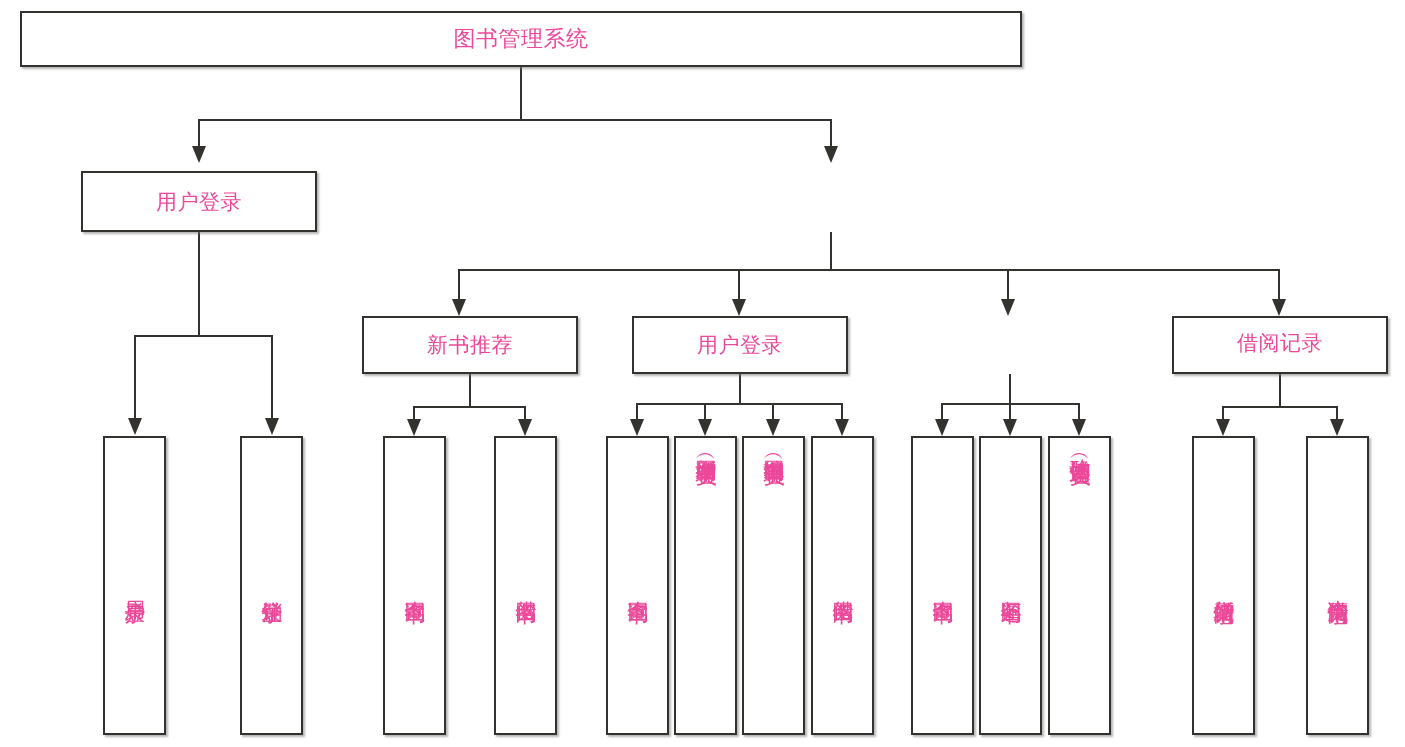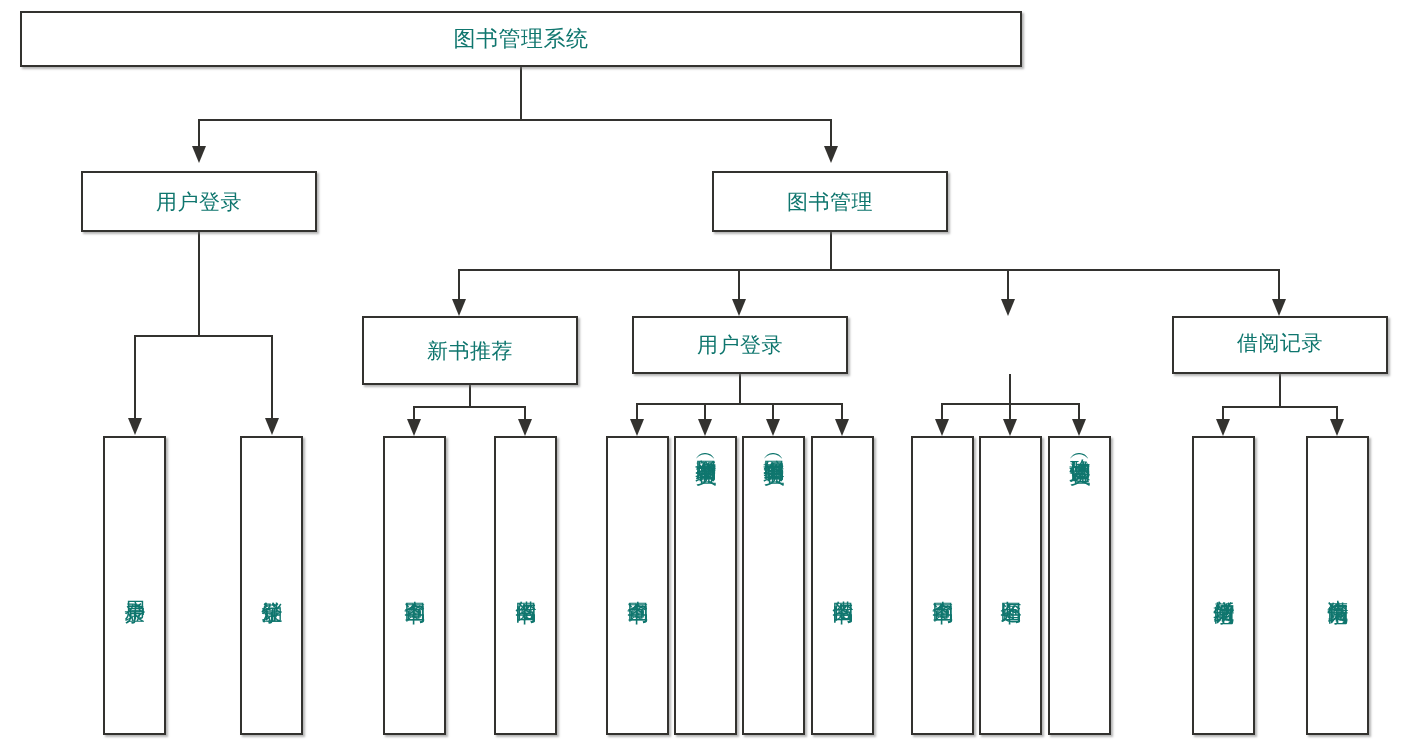--- a/index.html
+++ b/index.html
@@ -17,21 +17,21 @@
     background: #ffffff;
     overflow: hidden;
   }
   
   .node {
     position: absolute;
     box-sizing: border-box;
     background: #ffffff;
     border: 2px solid #33322f;
     box-shadow: 2px 2px 2px rgba(120,120,120,0.55);
-    color: #0f766e;
+    color: #ec4899;
     display: flex;
     align-items: center;
     justify-content: center;
     text-align: right;
     z-index: 3;
   }
   .node.h {
     font-size: 21px;
     line-height: 1.2;
     letter-spacing: 0.5px;
@@ -95,23 +95,20 @@
   <div class="ln h" style="left:198px; top:119px; width:634px;"></div>
 
   <div class="ln v" style="left:198px; top:119px; height:27px;"></div>
   <div class="arrow" style="left:192px; top:146px;"></div>
   <div class="ln v" style="left:830px; top:119px; height:27px;"></div>
   <div class="arrow" style="left:824px; top:146px;"></div>
 
   <div class="node h" style="left:81px; top:171px; width:236px; height:61px;">
     <span>用户登录</span>
   </div>
-  <div class="node h" style="left:712px; top:171px; width:236px; height:61px;">
-    <span>图书管理</span>
-  </div>
 
   <div class="ln v" style="left:198px; top:232px; height:104px;"></div>
   <div class="ln h" style="left:134px; top:335px; width:139px;"></div>
   <div class="ln v" style="left:134px; top:335px; height:83px;"></div>
   <div class="arrow" style="left:128px; top:418px;"></div>
   <div class="ln v" style="left:271px; top:335px; height:83px;"></div>
   <div class="arrow" style="left:265px; top:418px;"></div>
 
   <div class="ln v" style="left:830px; top:232px; height:39px;"></div>
   <div class="ln h" style="left:458px; top:269px; width:822px;"></div>
@@ -121,21 +118,21 @@
 
   <div class="ln v" style="left:738px; top:269px; height:30px;"></div>
   <div class="arrow" style="left:732px; top:299px;"></div>
 
   <div class="ln v" style="left:1007px; top:269px; height:30px;"></div>
   <div class="arrow" style="left:1001px; top:299px;"></div>
 
   <div class="ln v" style="left:1278px; top:269px; height:30px;"></div>
   <div class="arrow" style="left:1272px; top:299px;"></div>
 
-  <div class="node h" style="left:362px; top:316px; width:216px; height:69px;">
+  <div class="node h" style="left:362px; top:316px; width:216px; height:58px;">
     <span>新书推荐</span>
   </div>
   <div class="node h" style="left:632px; top:316px; width:216px; height:58px;">
     <span>用户登录</span>
   </div>
   <div class="node h" style="left:1172px; top:316px; width:216px; height:58px;font-family:Liberation Mono, monospace;">
     <span>借阅记录</span>
   </div>
 
   <div class="ln v" style="left:469px; top:374px; height:34px;"></div>

